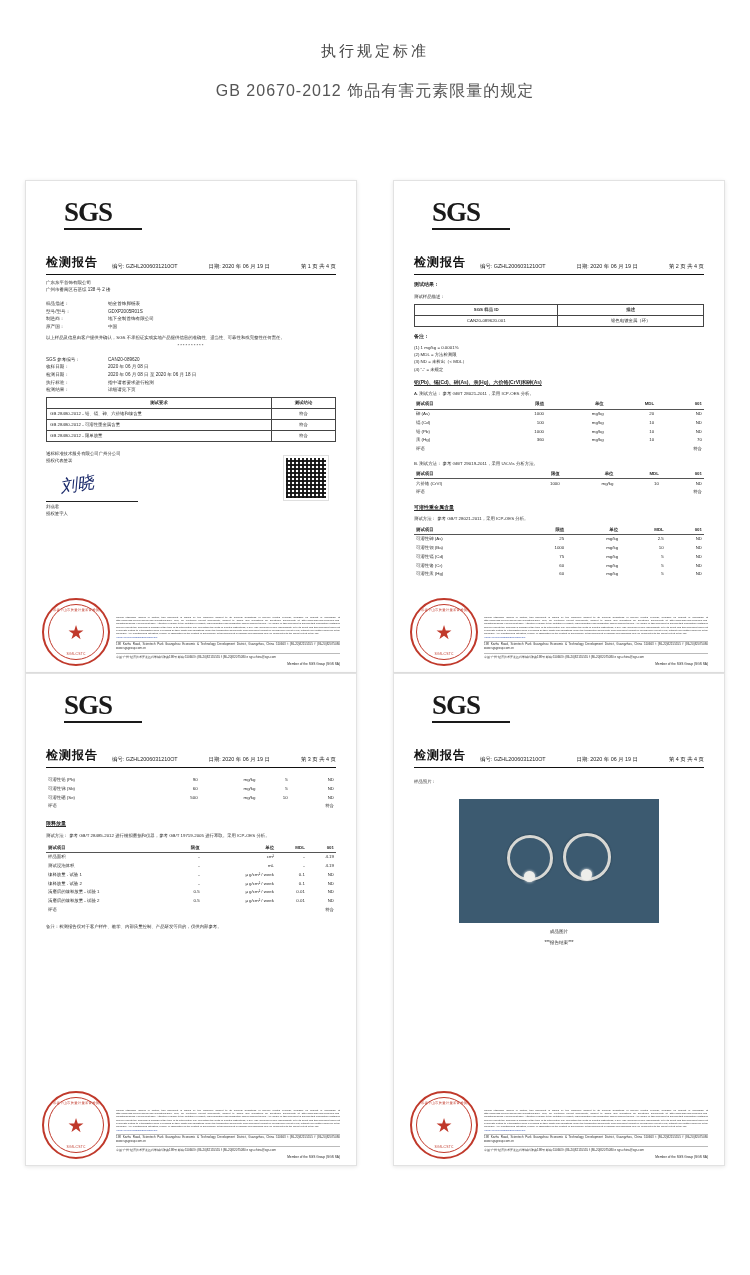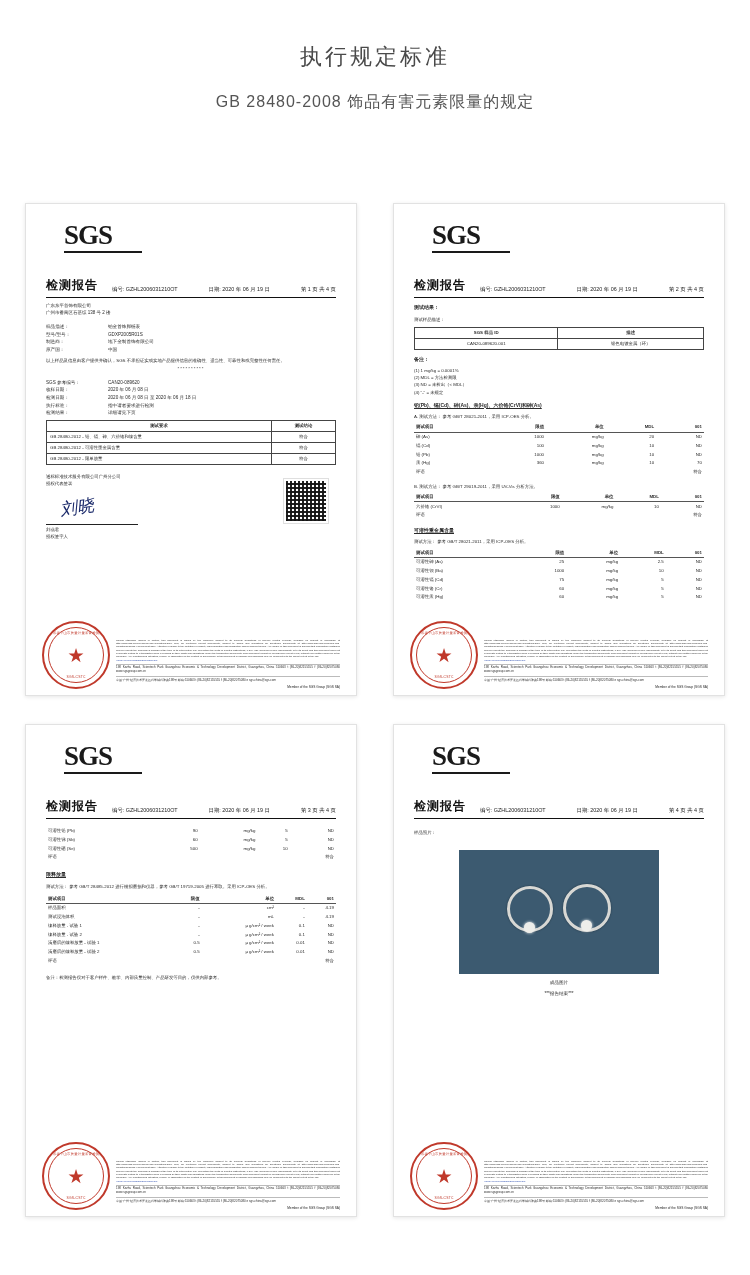--- a/index.html
+++ b/index.html
@@ -6,41 +6,40 @@
   html, body {
     margin: 0; padding: 0;
     width: 750px;
     background: #ffffff;
     font-family: "Liberation Sans", sans-serif;
   }
   body { width: 750px; min-height: 1275px; position: relative; }
 
   .page-header { text-align: center; padding-top: 42px; }
   .page-header .title {
-    font-size: 22px;
+    font-size: 15px;
     color: #4a4a4a;
     letter-spacing: 3px;
     font-weight: 400;
   }
   .page-header .subtitle {
     margin-top: 20px;
     font-size: 16px;
     color: #555;
     letter-spacing: 1px;
     font-weight: 400;
   }
 
   .cert-grid {
-    margin: 12px auto;
+    margin: 0 auto;
     padding-top: 78px;
     width: 700px;
     display: flex;
     flex-wrap: wrap;
     justify-content: space-between;
-    row-gap: 28px;
   }
   .cert {
     width: 332px;
     height: 493px;
     background: #fff;
     border: 1px solid #e2e2e2;
     box-shadow: 0 1px 4px rgba(0,0,0,0.10);
     position: relative;
     overflow: hidden;
     padding: 18px 20px 10px 20px;
@@ -232,21 +231,21 @@
   .gem.a { left: 65px; top: 72px; }
   .gem.b { left: 122px; top: 70px; }
   .photo-cap { text-align: center; font-size: 4.6px; margin-top: 6px; }
   .photo-cap2 { text-align: center; font-size: 4.6px; margin-top: 4px; }
 </style>
 </head>
 <body>
 
 <div class="page-header">
   <div class="title">执行规定标准</div>
-  <div class="subtitle">GB 28480-2008 饰品有害元素限量的规定</div>
+  <div class="subtitle">GB 20670-2012 饰品有害元素限量的规定</div>
 </div>
 
 <div class="cert-grid">
 
   <div class="cert">
     <div class="logo-row">
       <div class="sgs-logo">SGS</div>
     </div>
     <div class="rep-title-row">
       <div class="rep-title">检测报告</div>

